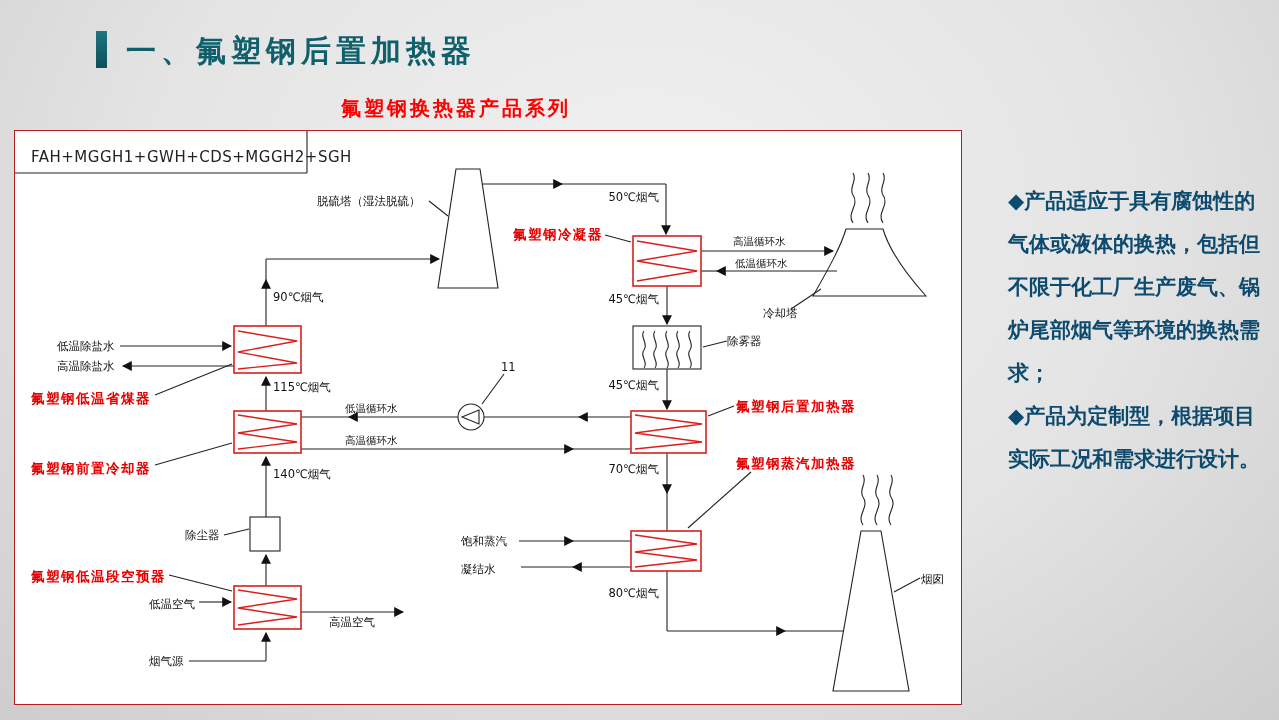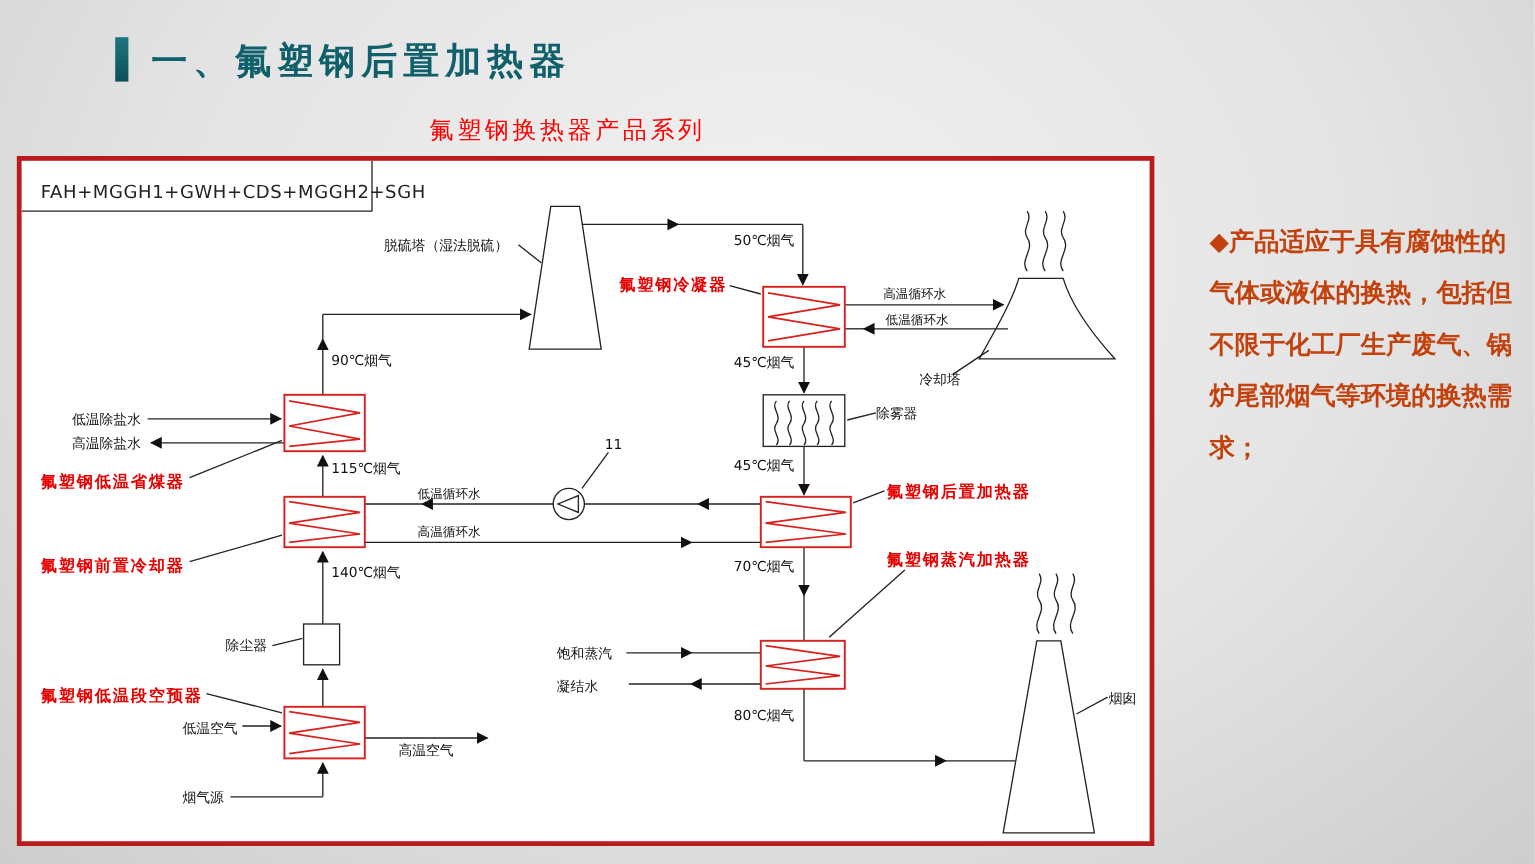--- a/index.html
+++ b/index.html
@@ -6,25 +6,25 @@
   html,body { width:1279px; height:720px; }
   body {
     font-family:"DejaVu Sans","Liberation Sans",sans-serif;
     background: radial-gradient(ellipse at 50% 30%, #f1f1f1 0%, #e4e4e4 55%, #cdcdcd 100%);
     position:relative; overflow:hidden;
   }
   .accent-bar { position:absolute; left:96px; top:31px; width:11px; height:37px;
     background:linear-gradient(180deg,#1d7680,#0d5059); }
   .slide-title { position:absolute; left:126px; top:31px; font-size:30px; font-weight:bold;
     color:#10606c; letter-spacing:5px; }
-  .slide-subtitle { position:absolute; left:358px; top:95px; font-size:20px; font-weight:normal;
+  .slide-subtitle { position:absolute; left:341px; top:95px; font-size:20px; font-weight:bold;
     color:#fe0000; letter-spacing:3px; }
   .diagram-panel { position:absolute; left:14px; top:130px; width:948px; height:575px;
-    background:#ffffff; border:4px solid #b91c1c; }
-  .notes { position:absolute; left:1008px; top:180px; width:260px; color:#c2410c;
+    background:#ffffff; border:1px solid #b91c1c; }
+  .notes { position:absolute; left:1008px; top:180px; width:260px; color:#0c4a6e;
     font-size:21px; font-weight:bold; line-height:43px; }
   .notes p { margin:0; }
 
   svg text { font-family:"DejaVu Sans","Liberation Sans",sans-serif; }
   .lbl   { font-size:11.5px; fill:#111; }
   .lbl-sm{ font-size:10.5px; fill:#111; }
   .red-lbl { font-size:13.5px; font-weight:bold; fill:#e60000; letter-spacing:1.5px; }
   .formula { font-size:15px; fill:#222; letter-spacing:0.5px; }
   .ln  { stroke:#222; stroke-width:1.1; fill:none; }
   .blk { stroke:#222; stroke-width:1.1; fill:none; }
@@ -190,13 +190,14 @@
   <text class="red-lbl" x="16" y="272">氟塑钢低温省煤器</text>
   <text class="red-lbl" x="721" y="280">氟塑钢后置加热器</text>
   <text class="red-lbl" x="16" y="342">氟塑钢前置冷却器</text>
   <text class="red-lbl" x="721" y="337">氟塑钢蒸汽加热器</text>
   <text class="red-lbl" x="16" y="450">氟塑钢低温段空预器</text>
 </svg>
 </div>
 
 <div class="notes">
   <p>◆产品适应于具有腐蚀性的气体或液体的换热，包括但不限于化工厂生产废气、锅炉尾部烟气等环境的换热需求；</p>
+  <p>◆产品为定制型，根据项目实际工况和需求进行设计。</p>
 </div>
 
 </body></html>

